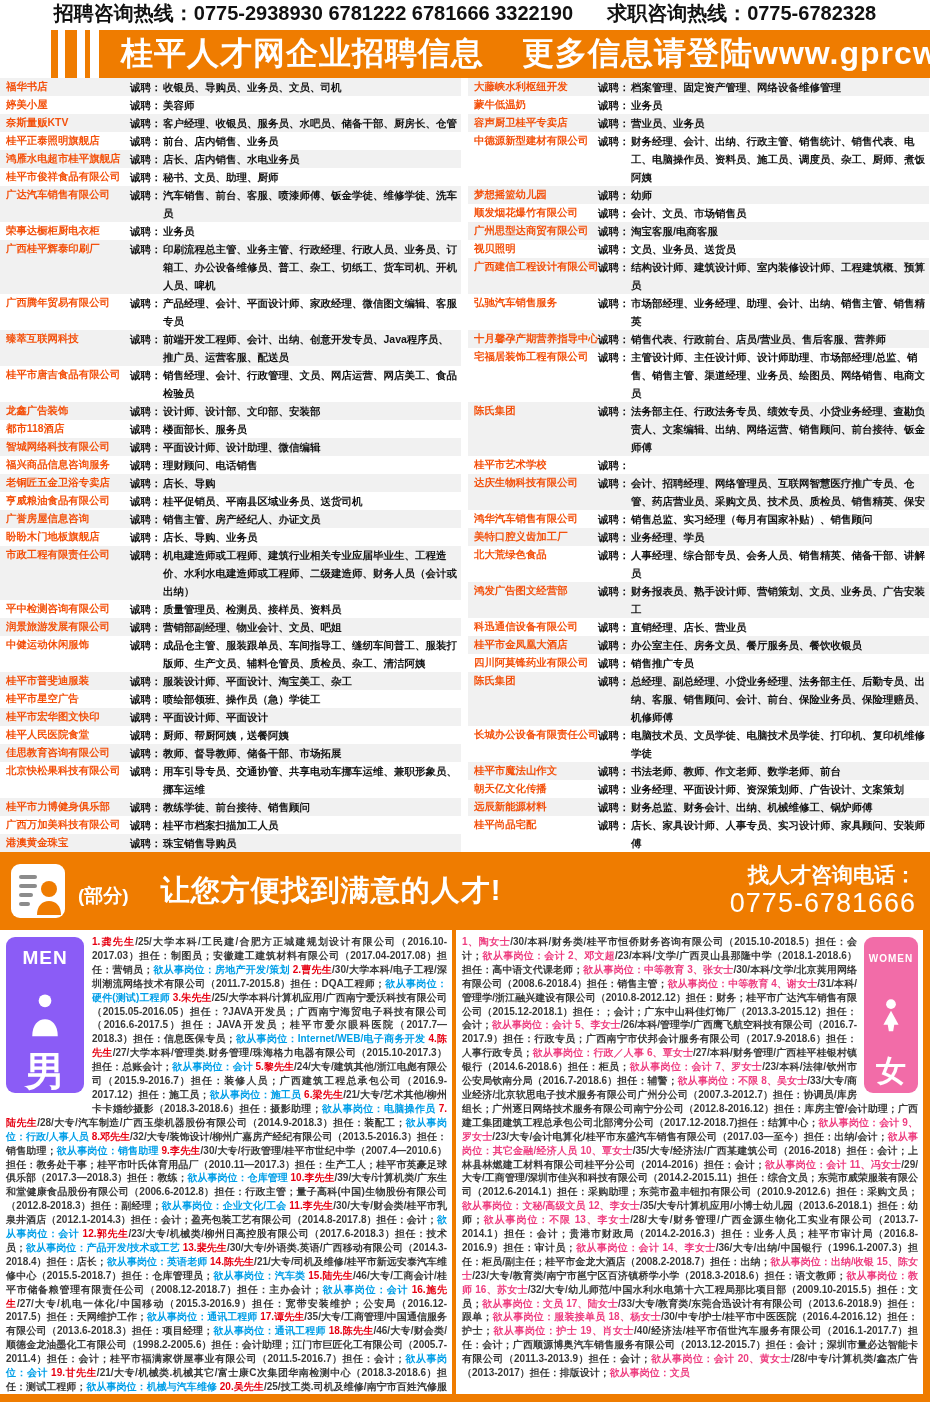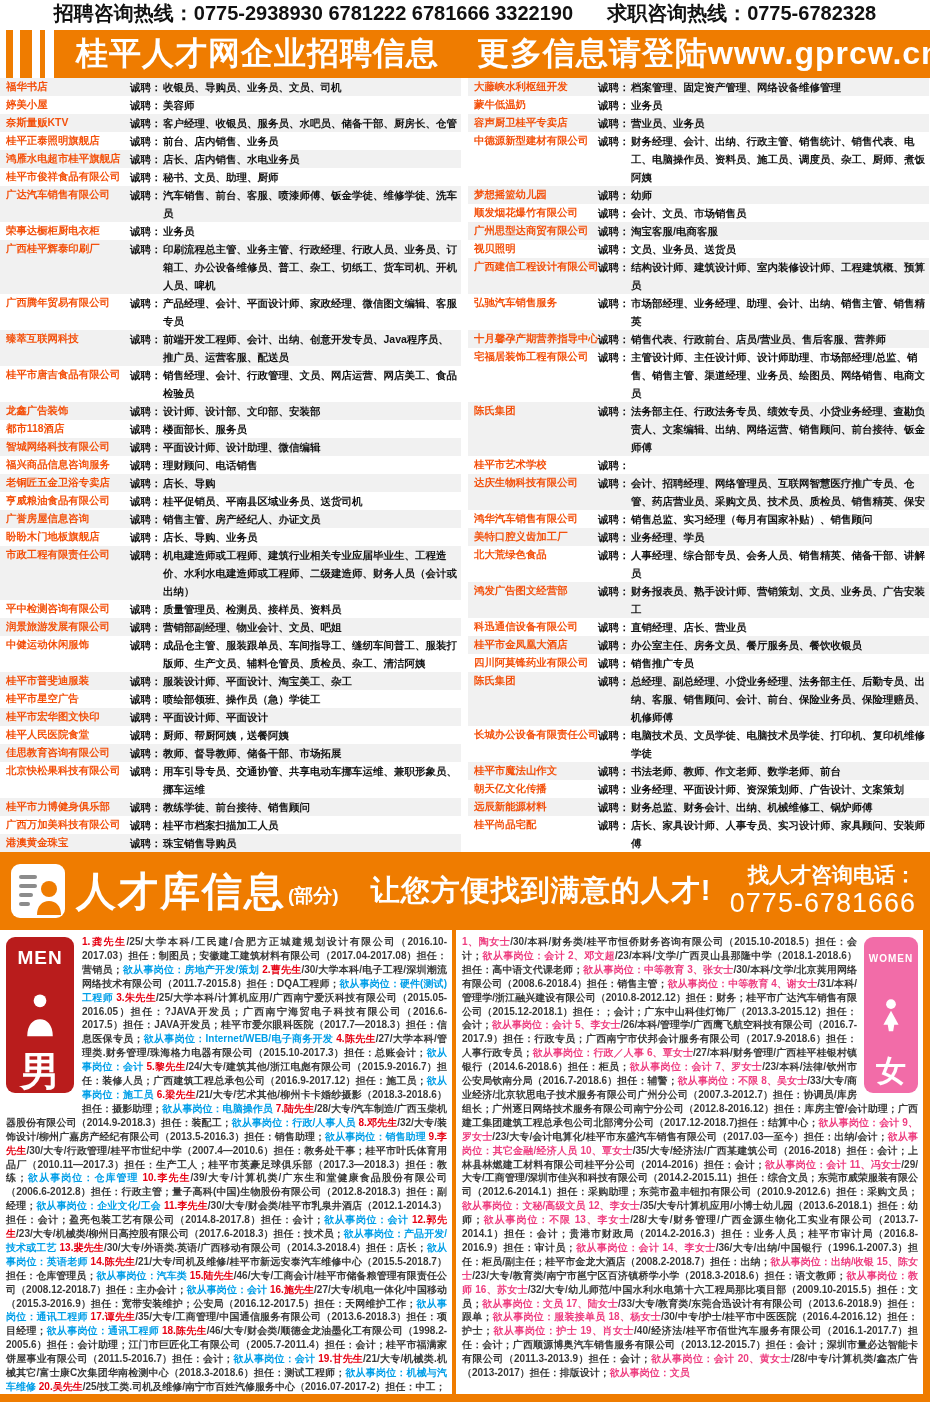--- a/index.html
+++ b/index.html
@@ -4,21 +4,21 @@
 <style>
   html,body{margin:0;padding:0;background:#fff;}
   body{width:930px;font-family:"Liberation Sans","DejaVu Sans",sans-serif;-webkit-font-smoothing:antialiased;}
   .page{width:930px;height:1402px;overflow:hidden;background:#fff;position:relative;}
 
   
   .phonebar{height:30px;display:flex;justify-content:center;gap:34px;
     font-size:20px;font-weight:bold;color:#111;white-space:nowrap;}
 
   
-  .banner{height:48px;display:flex;background:#fff;}
+  .banner{height:48px;display:flex;background:#fff;padding-left:45px;}
   .stripes{width:118px;display:flex;align-items:stretch;background:#fff;}
   .stripes i{display:block;background:#ef7c00;}
   .stripes i:nth-child(1){width:7px;margin-left:6px;}
   .stripes i:nth-child(2){width:12px;margin-left:7px;}
   .stripes i:nth-child(3){width:5px;margin-left:8px;}
   .stripes i:nth-child(4){width:22px;margin-left:9px;}
   .banner-main{flex:1;background:#ef7c00;display:flex;align-items:center;justify-content:center;gap:38px;
     color:#fff;font-weight:bold;font-size:32px;letter-spacing:1px;white-space:nowrap;}
 
   
@@ -53,21 +53,21 @@
   .men .e-name{color:#e60012;}
   .men .e-wish{color:#009fe8;}
   .women .e-name{color:#ee3e80;}
   .women .e-wish{color:#ee3e80;}
   .e-body{color:#3a3a3a;}
 
   .badge{border-radius:9px;display:flex;flex-direction:column;align-items:center;justify-content:space-around;color:#fff;}
   .badge .en{font-weight:bold;letter-spacing:1px;}
   .badge .cn{font-weight:bold;}
   .badge svg{display:block;}
-  .men-badge{float:left;width:68px;height:156px;margin:2px 8px 13px 0;background:#b91c1c;}
+  .men-badge{float:left;width:78px;height:156px;margin:2px 8px 13px 0;background:#8b5cf6;}
   .men-badge .en{font-size:19px;}
   .men-badge .cn{font-size:40px;}
   .women-badge{float:right;width:54px;height:156px;margin:2px 0 3px 7px;background:#f26ca8;}
   .women-badge .en{font-size:10px;}
   .women-badge .cn{font-size:30px;}
 
   .bottombar{height:8px;background:#ef7c00;}
 </style>
 </head>
 <body>
@@ -528,21 +528,20 @@
   <div class="talent-head">
     <svg class="thicon" viewBox="0 0 56 56">
       <rect x="1" y="1" width="54" height="54" rx="9" fill="#ffffff"></rect>
       <rect x="9" y="12" width="18" height="4" rx="2" fill="#8c8c8c"></rect>
       <rect x="9" y="21" width="18" height="4" rx="2" fill="#8c8c8c"></rect>
       <rect x="9" y="30" width="14" height="4" rx="2" fill="#8c8c8c"></rect>
       <rect x="9" y="39" width="11" height="4" rx="2" fill="#8c8c8c"></rect>
       <circle cx="39" cy="26" r="8" fill="#ef7c00"></circle>
       <path d="M27 52c0-9 5-14 12-14s12 5 12 14z" fill="#ef7c00"></path>
     </svg>
-    <span class="ttitle">人才库信息</span>
     <span class="tnote">(部分)</span>
     <span class="tslogan">让您方便找到满意的人才!</span>
     <div class="tphone">
       <div class="lab">找人才咨询电话：</div>
       <div class="num">0775-6781666</div>
     </div>
   </div>
 
   <div class="talent-body">
     <div class="tcol men">

